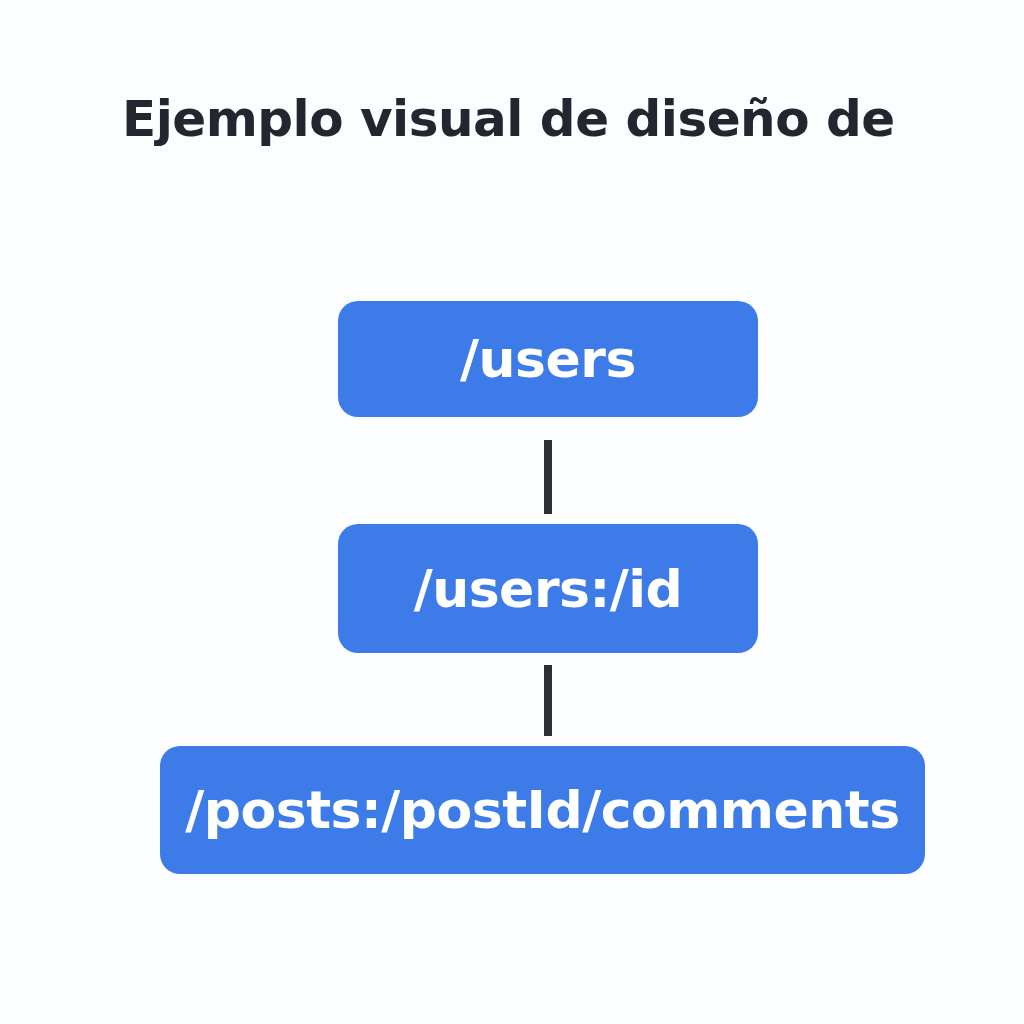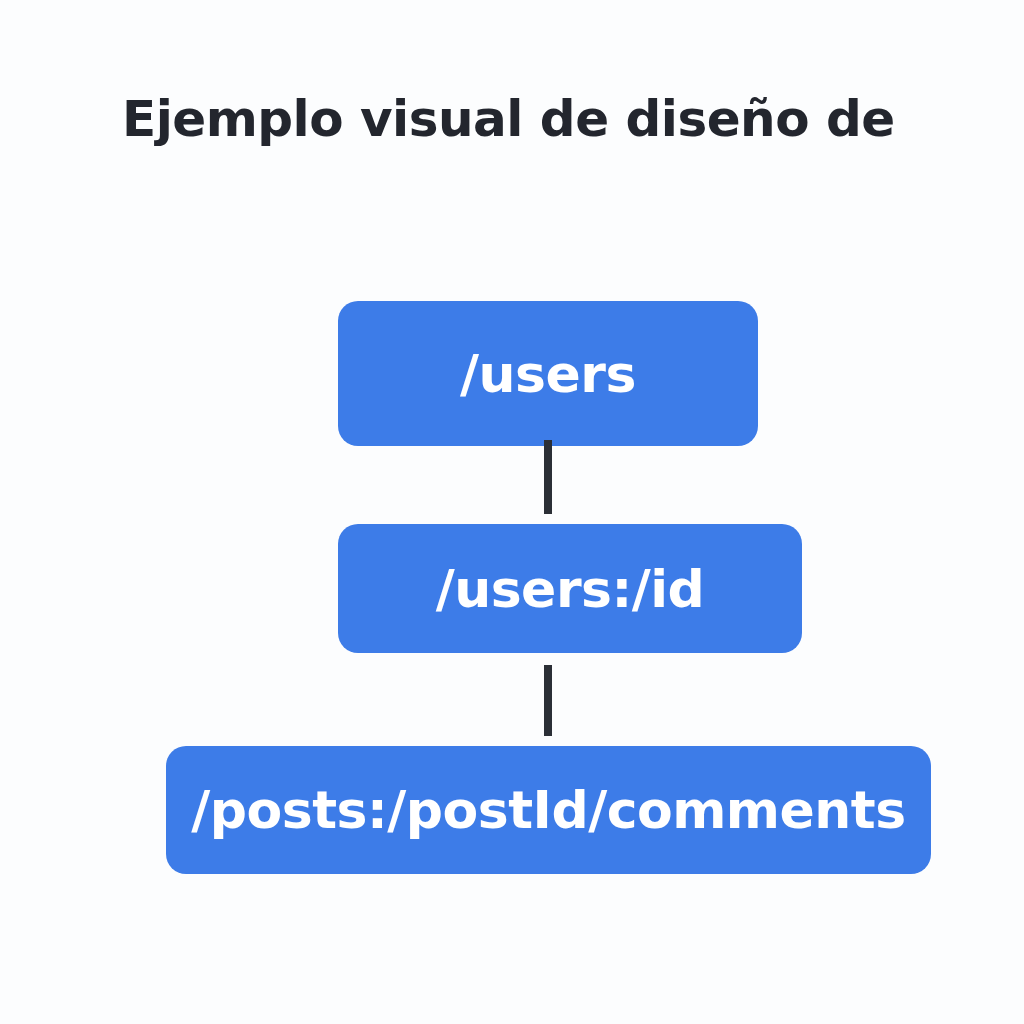--- a/index.html
+++ b/index.html
@@ -38,23 +38,23 @@
     align-items:center;
     justify-content:center;
     background:var(--node-fill);
     color:var(--node-text);
     font-weight:bold;
     font-size:52px;
     letter-spacing:-0.5px;
     border-radius:20px;
     text-align:center;
   }
-  .node-users{ left:302px; top:265px; width:420px; height:145px; }
-  .node-user-id{ left:302px; top:488px; width:464px; height:129px; }
-  .node-post-comments{ left:130px; top:710px; width:765px; height:128px; }
+  .node-users{ left:302px; top:265px; width:420px; height:116px; }
+  .node-user-id{ left:302px; top:488px; width:420px; height:129px; }
+  .node-post-comments{ left:124px; top:710px; width:765px; height:128px; }
   .arrow{
     position:absolute;
     left:512px;
     transform:translateX(-50%);
     display:flex;
     flex-direction:column;
     align-items:center;
   }
   .arrow-stem{
     width:7px;

